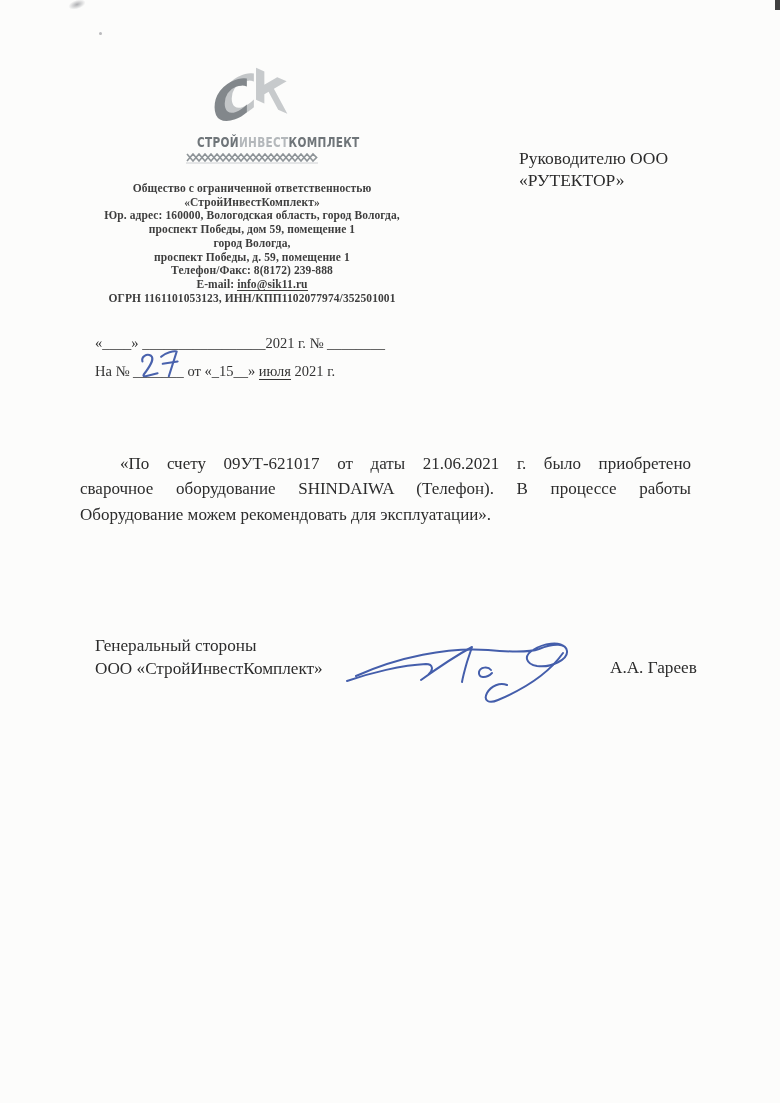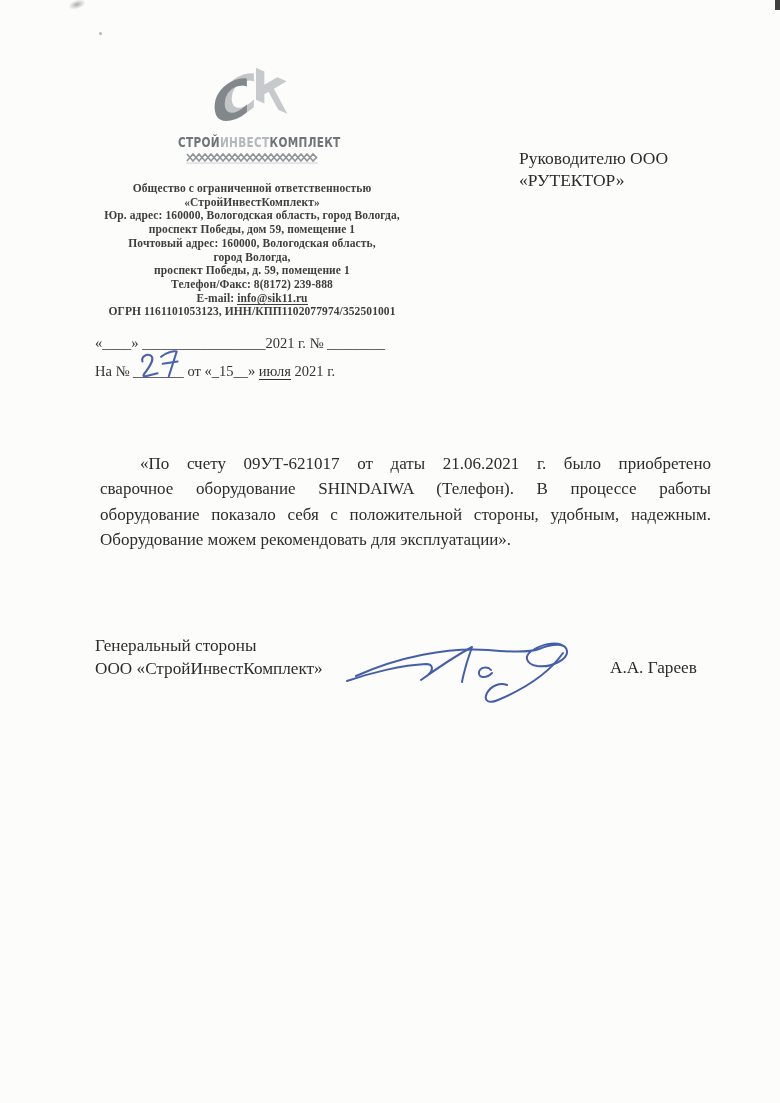--- a/index.html
+++ b/index.html
@@ -27,21 +27,21 @@
   .smudge-tl{
     left:68;left:68px;top:0;width:18px;height:9px;
     background:radial-gradient(ellipse at center, rgba(110,112,118,.55), rgba(110,112,118,0) 70%);
     transform:rotate(-18deg);
   }
   .dot-1{left:99px;top:32px;width:3px;height:3px;border-radius:50%;background:rgba(120,120,125,.5);}
 
   
   .monogram{left:202px;top:54px;}
   .wordmark{
-    left:155px;top:134px;width:160px;
+    left:174px;top:134px;width:160px;
     text-align:center;white-space:nowrap;
     font-family:"DejaVu Sans","Liberation Sans",sans-serif;
     font-weight:700;font-size:13.5px;letter-spacing:.4px;
   }
   .wordmark .squeeze{display:inline-block;transform:scaleX(.78);transform-origin:center;}
   .wm-dark{color:#6f7579;}
   .wm-light{color:#b4b8bb;}
   .zigzag{left:186px;top:150px;}
 
   
@@ -56,21 +56,21 @@
   
   .recipient{left:519px;top:147px;font-size:17.5px;line-height:22px;color:#2c2c2c;}
 
   
   .ref1{left:95px;top:335px;font-size:14.5px;color:#333;white-space:nowrap;}
   .ref2{left:95px;top:363px;font-size:14.5px;color:#333;white-space:nowrap;}
   .ref2 .u{border-bottom:1px solid #333;}
   .hand27{left:137px;top:350px;transform:rotate(-5deg);}
 
   
-  .body-text{left:100px;top:451px;width:611px;font-size:17px;line-height:25.4px;color:#2c2c2c;}
+  .body-text{left:80px;top:451px;width:611px;font-size:17px;line-height:25.4px;color:#2c2c2c;}
   .body-line{text-align:justify;text-align-last:justify;}
   .body-line.first{text-indent:40px;}
   .body-line.last{text-align:left;text-align-last:left;}
 
   
   .sig-role{left:95px;top:635px;font-size:17.2px;line-height:22.8px;color:#2c2c2c;}
   .sig-scribble{left:340px;top:626px;}
   .signer{left:610px;top:658px;font-size:17.2px;color:#2c2c2c;}
 </style>
 </head>
@@ -109,21 +109,20 @@
       <path d="M1,2 L7,9 L13,2 L19,9 L25,2 L31,9 L37,2 L43,9 L49,2 L55,9 L61,2 L67,9 L73,2 L79,9 L85,2 L91,9 L97,2 L103,9 L109,2 L115,9 L121,2 L127,9 L131,5" fill="none" stroke="#8f9599" stroke-width="1.6"></path>
       <path d="M0,11 L132,11" stroke="#9aa0a4" stroke-width="0.8" opacity="0.6"></path>
     </svg>
   </div>
 
   <div class="abs company">
     <div>Общество с ограниченной ответственностью</div>
     <div>«СтройИнвестКомплект»</div>
     <div>Юр. адрес: 160000, Вологодская область, город Вологда,</div>
     <div>проспект Победы, дом 59, помещение 1</div>
-    <div>Почтовый адрес: 160000, Вологодская область,</div>
     <div>город Вологда,</div>
     <div>проспект Победы, д. 59, помещение 1</div>
     <div>Телефон/Факс: 8(8172) 239-888</div>
     <div>
       <span>E-mail: </span><span class="u">info@sik11.ru</span>
     </div>
     <div>ОГРН 1161101053123, ИНН/КПП1102077974/352501001</div>
   </div>
 
   <div class="abs recipient">
@@ -142,21 +141,20 @@
         <path d="M6,10 C5,5 11,2 15,5 C18,8 15,13 8,21 C5,24 5,25 8,25 L20,23"></path>
         <path d="M25,7 C30,3 38,2 41,3 L31,27"></path>
         <path d="M26,14 L41,13"></path>
       </g>
     </svg>
   </div>
 
   <div class="abs body-text">
     <div class="body-line first">«По счету 09УТ-621017 от даты 21.06.2021 г. было приобретено</div>
     <div class="body-line">сварочное оборудование SHINDAIWA (Телефон). В процессе работы</div>
-    <div class="body-line">оборудование показало себя с положительной стороны, удобным, надежным.</div>
     <div class="body-line last">Оборудование можем рекомендовать для эксплуатации».</div>
   </div>
 
   <div class="abs sig-role">
     <div>Генеральный стороны</div>
     <div>ООО «СтройИнвестКомплект»</div>
   </div>
 
   <div class="abs sig-scribble">
     <svg width="235" height="88" viewBox="0 0 235 88">

